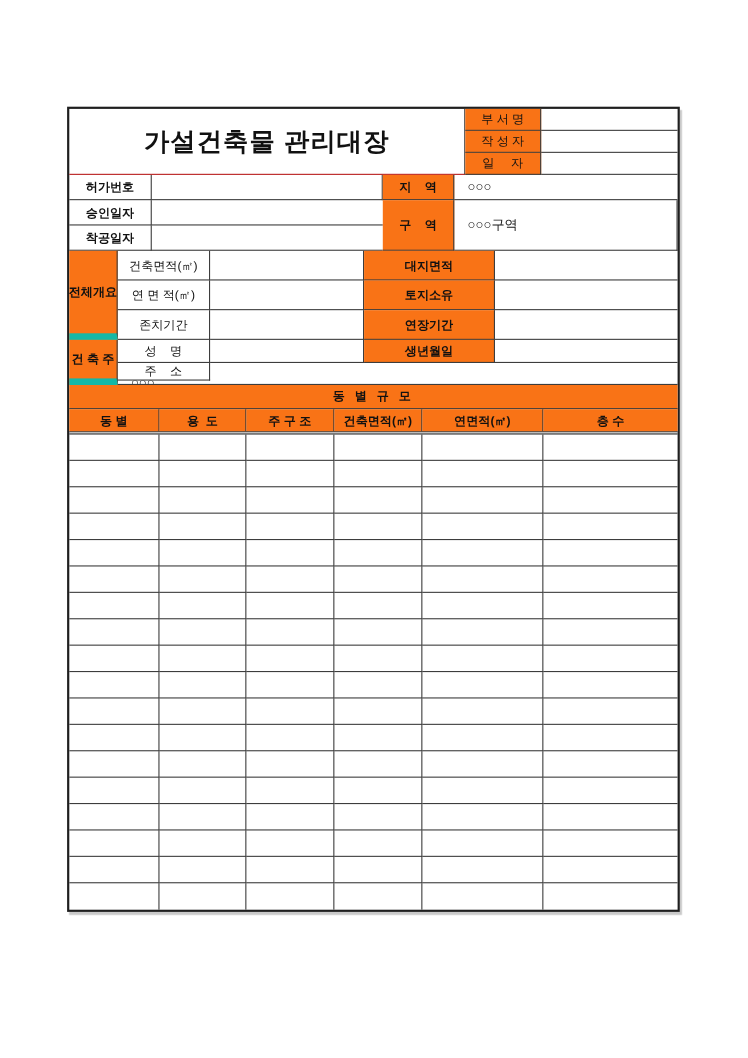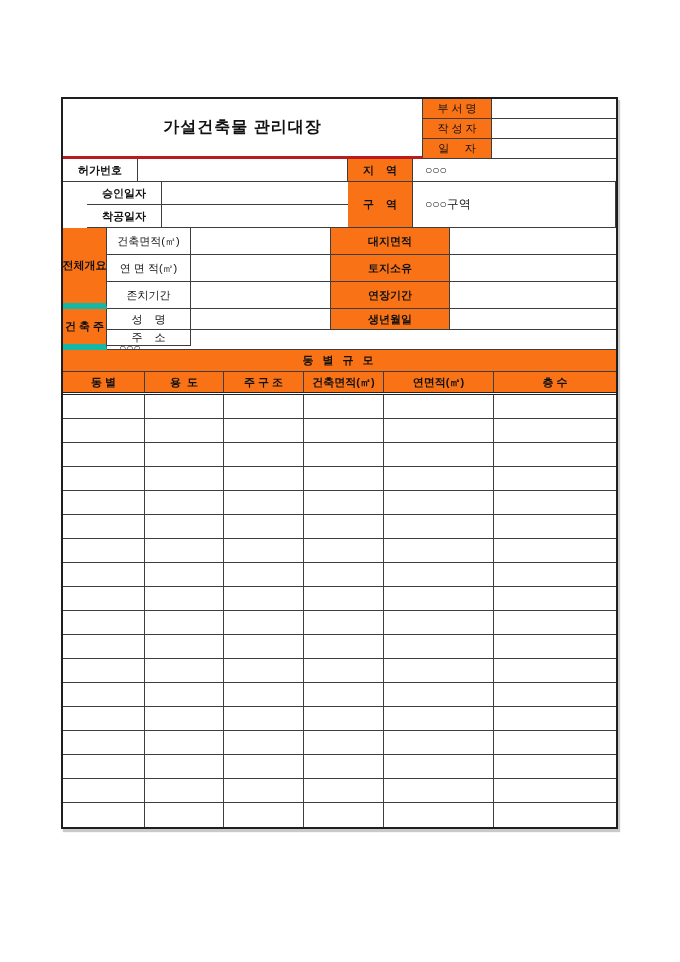--- a/index.html
+++ b/index.html
@@ -27,37 +27,37 @@
   .row > .cell:last-child, .noRB { border-right: none; }
   .shade { background: #f97316; }
   .lbl { justify-content: center; font-weight: bold; white-space: pre; text-align: center; }
   .plain { font-weight: normal; }
   .val { padding-left: 12px; white-space: pre; font-size: 12px; }
 
   
   .title-row { height: 60px; }
   .title-cell {
     flex: 1; display: flex; align-items: center; justify-content: center;
-    border-right: 1px solid #3d3d3d; border-bottom: 3px solid #b91c1c;
-    font-size: 16px; font-weight: bold; letter-spacing: 1px; white-space: pre;
+    border-right: 1px solid #3d3d3d; border-bottom: 1px solid #b91c1c;
+    font-size: 23px; font-weight: bold; letter-spacing: 1px; white-space: pre;
   }
   .hbox { width: 193px; display: flex; flex-direction: column; }
   .hbox .row { flex: 1; height: 20px; }
   .hbox .lbl { width: 69px; }
   .hbox .val { flex: 1; }
 
   
   .a-row { height: 23px; justify-content: center; }
   .a-lbl { width: 75px; }
   .a-val { width: 210px; }
   .a-rlbl { width: 65px; }
   .a-rval { flex: 1; }
   .a-merge { display: flex; height: 46px; }
   .a-merge-left { width: 285px; display: flex; flex-direction: column; }
-  .a-merge-left .row { flex: 1; margin-left: 24px; }
+  .a-merge-left .row { flex: 1; }
   .a-merge-left .a-val { flex: 1; width: auto; }
   .a-merge-right { flex: 1; display: flex; }
   .a-merge-right .a-rlbl { width: 65px; }
 
   
   .group-sec { display: flex; }
   .group-cell {
     width: 44px; display: flex; align-items: center; justify-content: center;
     border-right: 1px solid #3d3d3d; border-bottom: 6px solid #14b8a6;
     font-weight: bold; white-space: pre;

